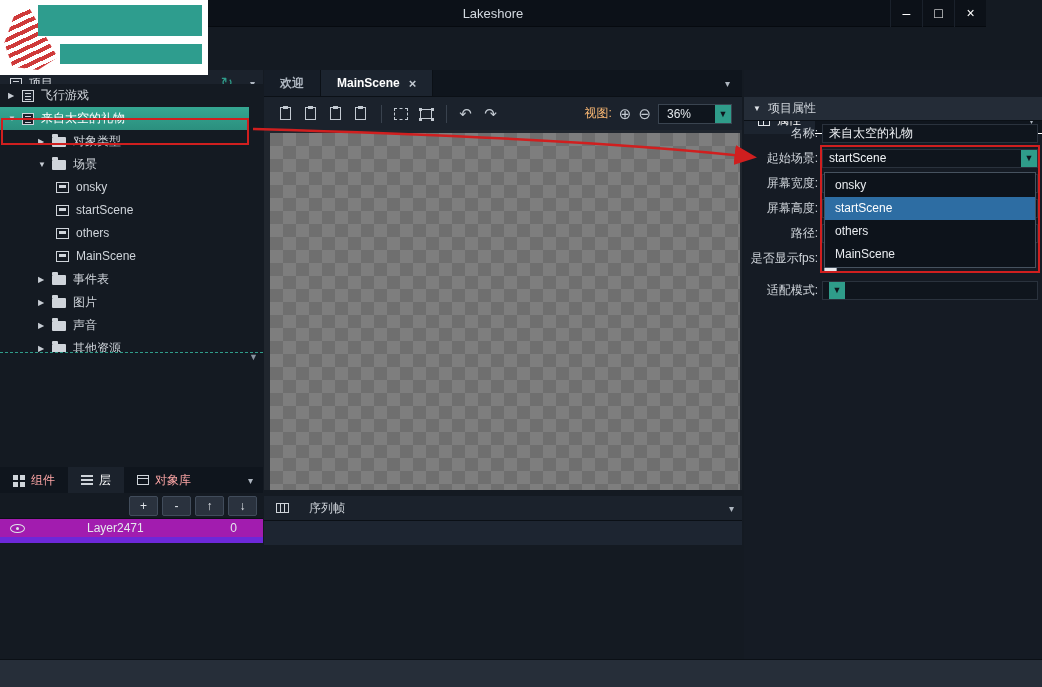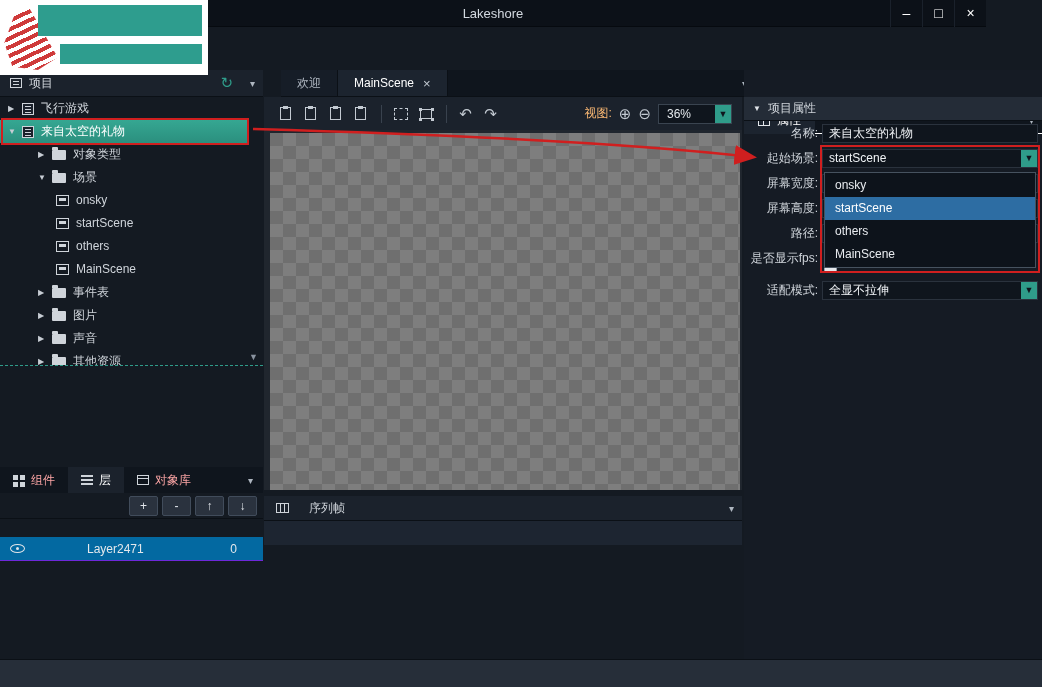--- a/index.html
+++ b/index.html
@@ -32,21 +32,21 @@
   .panel-caret { font-size:10px; color:#aeb6c0; }
   .hdr-caret { position:absolute; right:8px; top:50%; transform:translateY(-50%); }
 
   
   .left-panel { position:absolute; left:0; top:70px; width:263px; height:589px; background:#141a22; }
   .proj-header { position:absolute; left:0; top:0; width:263px; height:27px; background:#1b222c; border-bottom:1px solid #0b1016; display:flex; align-items:center; padding-left:10px; gap:7px; }
   .i-proj { width:12px; height:10px; border:1px solid #cfd4da; position:relative; }
   .i-proj::before { content:""; position:absolute; left:2px; top:2px; right:2px; height:1px; background:#cfd4da; box-shadow:0 3px 0 #cfd4da; }
   .refresh-ic { position:absolute; right:30px; top:4px; color:#2f9c8a; font-size:15px; line-height:18px; }
 
-  .tree { position:absolute; left:0; top:27px; width:263px; height:269px; background:#141a22; border-bottom:1px dashed #2f9c8a; overflow:hidden; }
+  .tree { position:absolute; left:0; top:14px; width:263px; height:269px; background:#141a22; border-bottom:1px dashed #2f9c8a; overflow:hidden; }
   .tree-item { height:23px; line-height:23px; white-space:nowrap; display:flex; align-items:center; cursor:default; }
   .lvl0 { padding-left:8px; } .lvl1 { padding-left:38px; } .lvl2 { padding-left:56px; }
   .exp { display:inline-block; width:14px; font-size:8px; color:#c7cdd4; flex:0 0 14px; }
   .exp.closed::before { content:"▶"; }
   .exp.open::before { content:"▼"; }
   .icon-folder { display:inline-block; width:14px; height:10px; background:#cfd4da; border-radius:1px; position:relative; margin-right:7px; flex:0 0 14px; }
   .icon-folder::before { content:""; position:absolute; top:-3px; left:0; width:6px; height:3px; background:#cfd4da; border-radius:1px 1px 0 0; }
   .icon-projdoc { display:inline-block; width:12px; height:12px; border:1px solid #cfd4da; position:relative; margin-right:7px; flex:0 0 12px; background:#1b222c; }
   .icon-projdoc::before { content:""; position:absolute; left:2px; top:2px; width:6px; height:1px; background:#cfd4da; box-shadow:0 3px 0 #cfd4da, 0 6px 0 #cfd4da; }
   .icon-scene { display:inline-block; width:13px; height:11px; border:1px solid #cfd4da; position:relative; margin-right:7px; flex:0 0 13px; background:transparent; }
@@ -60,28 +60,28 @@
   .bl-tab.active { background:#1b222c; color:#ffffff; }
   .i-comp { width:5px; height:5px; background:#cfd4da; box-shadow:7px 0 0 #cfd4da, 0 7px 0 #cfd4da, 7px 7px 0 #cfd4da; margin:-6px 7px 0 0; }
   .i-layerstack { width:12px; height:2px; background:#cfd4da; box-shadow:0 4px 0 #cfd4da, 0 8px 0 #cfd4da; margin:-8px 0 0 0; }
   .i-lib { width:12px; height:10px; border:1px solid #cfd4da; position:relative; }
   .i-lib::before { content:""; position:absolute; left:-1px; top:2px; right:-1px; height:1px; background:#cfd4da; }
   .bl-tabs .hdr-caret { right:10px; }
 
   .bl-btnrow { position:absolute; left:0; top:423px; width:263px; height:26px; background:#141a22; border-bottom:1px solid #0b1016; display:flex; justify-content:flex-end; align-items:center; gap:4px; padding-right:6px; }
   .sq-btn { width:29px; height:20px; line-height:18px; text-align:center; background:#2a323e; border:1px solid #414c5b; border-radius:2px; color:#e2e6eb; font-size:12px; cursor:default; }
 
-  .layer-row { position:absolute; left:0; top:467px; width:263px; height:24px; background:#0369a1; display:flex; align-items:center; border-bottom:1px solid #6d28d9; }
+  .layer-row { position:absolute; left:0; top:449px; width:263px; height:24px; background:#a21caf; display:flex; align-items:center; border-bottom:6px solid #6d28d9; }
   .i-eye { width:15px; height:9px; border:1px solid #e0e4e9; border-radius:50%; position:relative; margin-left:10px; }
   .i-eye::after { content:""; position:absolute; left:5px; top:2px; width:3px; height:3px; border-radius:50%; background:#e0e4e9; }
   .layer-name { margin-left:62px; color:#e4e8ec; }
   .layer-val { margin-left:auto; margin-right:26px; color:#e4e8ec; }
 
   
-  .center-tabs { position:absolute; left:281px; top:70px; width:478px; height:27px; background:#0f151d; border-bottom:1px solid #0b1016; display:flex; }
+  .center-tabs { position:absolute; left:264px; top:70px; width:478px; height:27px; background:#0f151d; border-bottom:1px solid #0b1016; display:flex;font-weight:bold; }
   .c-tab { padding:0 16px; line-height:27px; color:#aeb6c0; background:#161d27; border-right:1px solid #0b1016; display:flex; align-items:center; gap:9px; }
   .c-tab.active { background:#1c242f; color:#ffffff; }
   .tab-close { font-size:13px; color:#c3cad2; }
   .center-tabs .hdr-caret { right:12px; }
 
   .toolbar { position:absolute; left:264px; top:97px; width:478px; height:33px; background:#1b222c; display:flex; align-items:center; padding-left:10px; }
   .t-btn { width:23px; height:24px; display:flex; align-items:center; justify-content:center; margin-right:2px; cursor:default; }
   .i-board { width:11px; height:13px; border:1px solid #c3cad2; position:relative; }
   .i-board::before { content:""; position:absolute; top:-2px; left:2px; width:5px; height:3px; background:#c3cad2; }
   .t-sep { width:1px; height:18px; background:#39424e; margin:0 7px; }
@@ -368,21 +368,20 @@
     </div>
   </div>
 </div>
 
 <div class="checkbox"></div>
 
 <div class="prop-row-last">
   <div class="prop-row">
     <span class="prop-label">适配模式:</span>
     <div class="prop-field prop-dd">
-      <span class="fval">全显不拉伸</span>
       <span class="dd-caret">▼</span>
     </div>
   </div>
 </div>
 
 <div class="dropdown-list">
   <div class="dd-option">onsky</div>
   <div class="dd-option hl">startScene</div>
   <div class="dd-option">others</div>
   <div class="dd-option">MainScene</div>

